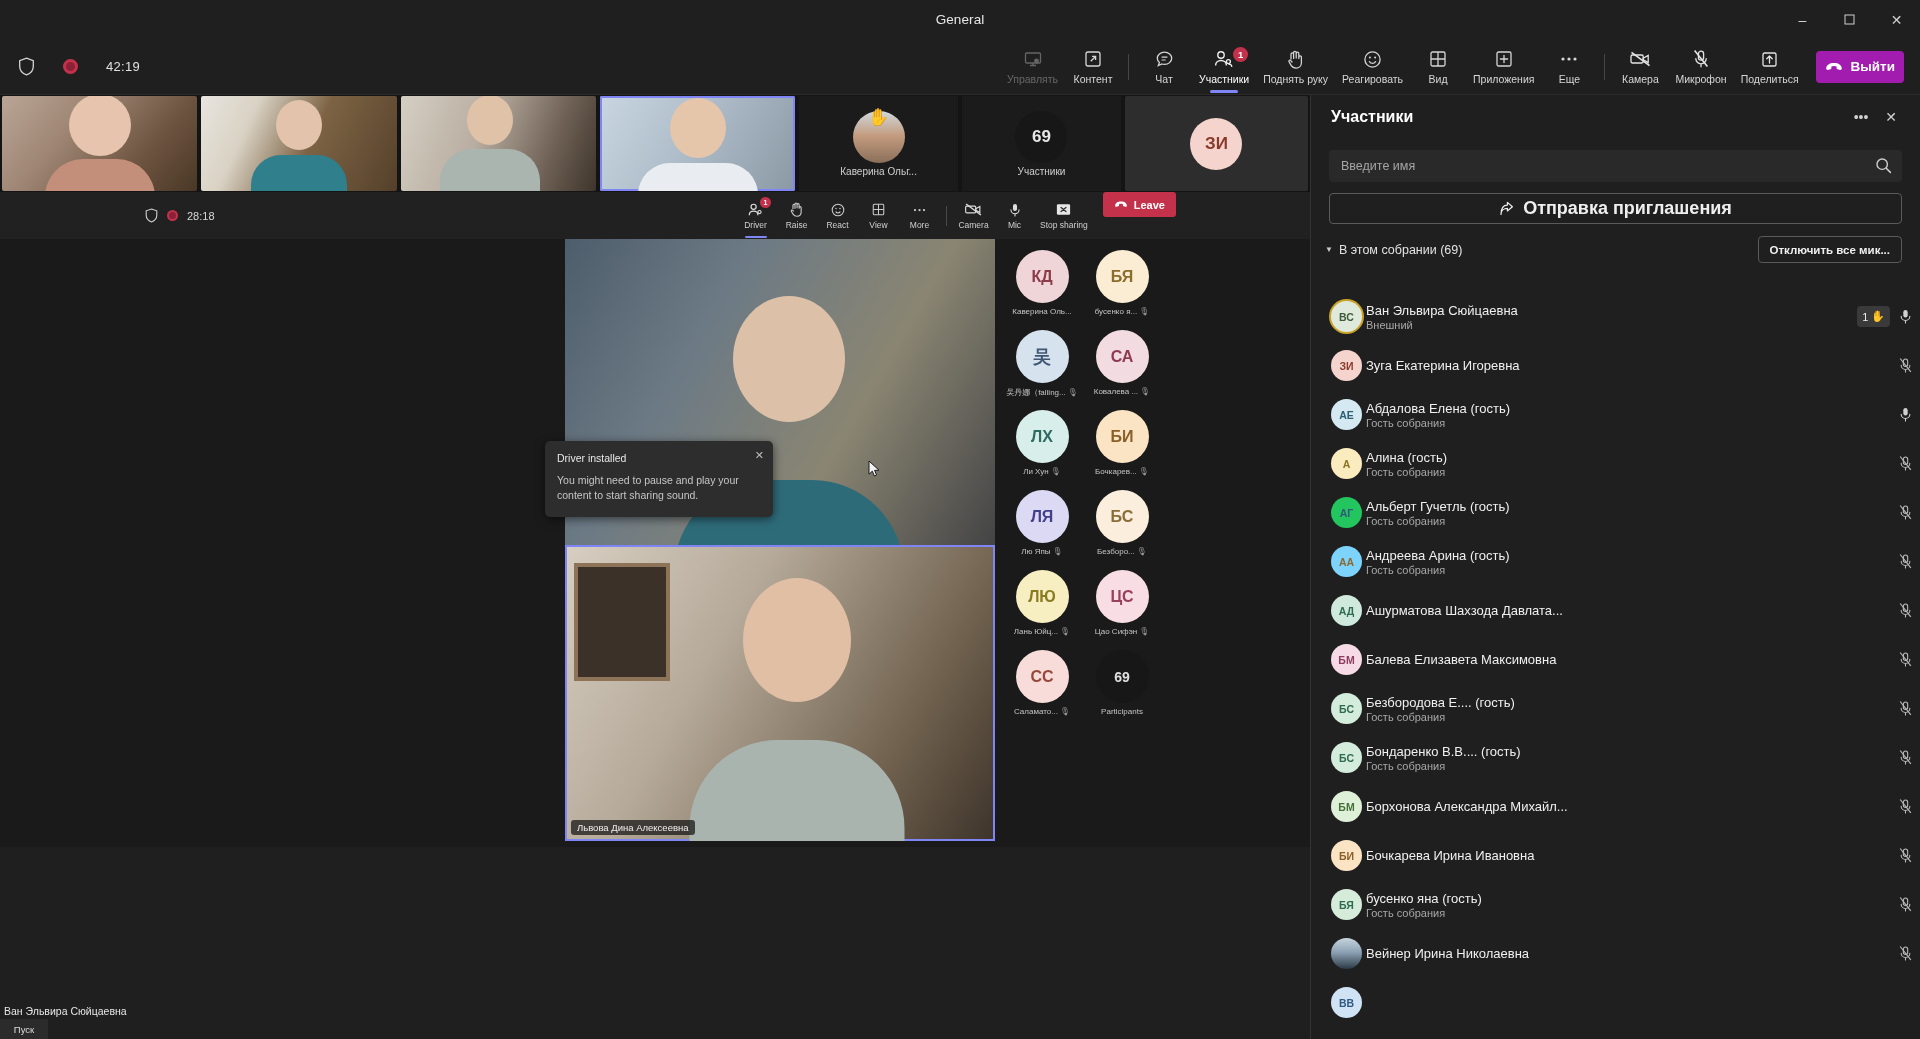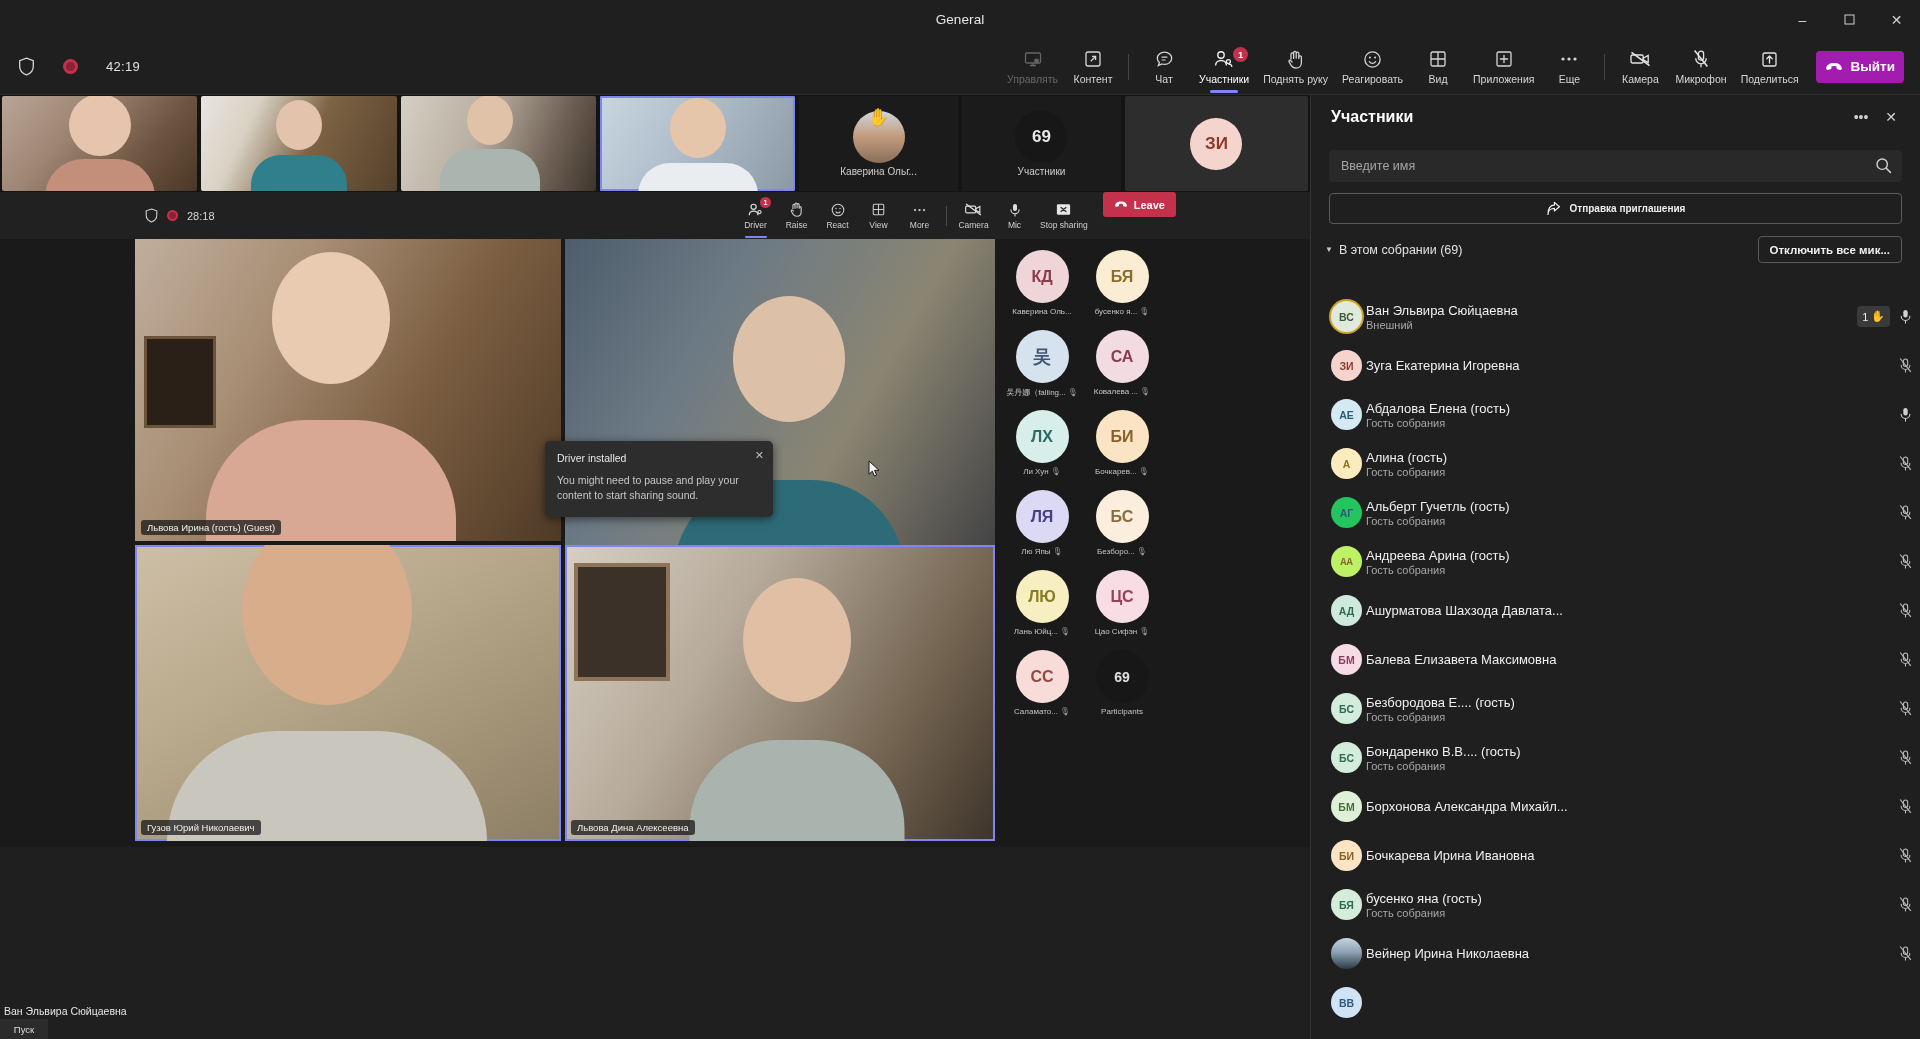--- a/index.html
+++ b/index.html
@@ -153,21 +153,21 @@
   .searchwrap { margin: 11px 18px 0 18px; position:relative; }
   .searchbox {
     width:100%; height:32px; background:#292929; border:none; border-radius:4px;
     padding: 0 34px 0 12px; color:#e4e4e4; font-size:12.5px; font-family:inherit; outline:none;
   }
   .searchbox::placeholder { color:#a5a5a5; }
   .search-ic { position:absolute; right:10px; top:7px; color:#cfcfcf; }
   .invite-btn {
     margin: 11px 18px 0 18px; height: 31px; border:1px solid #5a5a5a; border-radius:4px;
     display:flex; align-items:center; justify-content:center; gap:8px; cursor:pointer;
-    font-size:10px; font-weight:600; color:#efefef;
+    font-size:18px; font-weight:600; color:#efefef;
   }
   .secrow { margin: 12px 18px 0 14px; display:flex; align-items:center; gap:6px; }
   .caret { font-size:8px; color:#c9c9c9; }
   .sectitle { font-size:12.5px; color:#e2e2e2; flex:1; }
   .muteall {
     border:1px solid #5a5a5a; border-radius:4px; height:27px; padding:0 11px;
     display:flex;align-items:center; font-size:11.5px; font-weight:600; color:#efefef; cursor:pointer;
   }
 
   .plist { position:absolute; top:197px; left:0; right:0; bottom:0; overflow:hidden; }
@@ -514,38 +514,27 @@
                 <path d="M1.2 7.6c0-3.6 3.4-5.6 7.8-5.6s7.8 2 7.8 5.6c0 1-.8 1.5-1.6 1.3l-2.6-.6c-.7-.2-1-.7-1-1.4V5.6C10.9 5.2 9.9 5 9 5s-1.9.2-2.6.6v1.3c0 .7-.3 1.2-1 1.4l-2.6.6c-.8.2-1.6-.3-1.6-1.3z" fill="#fff"></path>
               </svg>
           </span>
           <span>Leave</span>
         </div>
       </div>
     </div>
 
     <div class="vgrid">
 
-      <div class="vtile" style="left:0;top:0;width:426px;height:302px;background:linear-gradient(120deg,#c0ae9c 0%,#a88f76 30%,#7c5f42 62%,#4f3a26 100%);">
-        <div style="position:absolute;left:46%;top:26%;transform:translate(-50%,-50%);width:118px;height:132px;border-radius:50%;background:#e9cbb2;"></div>
-        <div style="position:absolute;left:46%;top:60%;transform:translate(-50%,0);width:250px;height:125px;border-radius:100px 100px 0 0;background:#d8a894;"></div>
-        <div style="position:absolute;left:2%;top:32%;width:72px;height:92px;background:#2a2018;border:3px solid #6b523a;"></div>
-        <span class="vname">Львова Ирина (гость) (Guest)</span>
-      </div>
 
       <div class="vtile" style="left:430px;top:0;width:430px;height:354px;background:linear-gradient(120deg,#4e5d6b 0%,#6c7a85 30%,#8a8572 62%,#3a3b3f 100%);">
         <div style="position:absolute;left:52%;top:34%;transform:translate(-50%,-50%);width:112px;height:126px;border-radius:50%;background:#dcc0a8;"></div>
         <div style="position:absolute;left:52%;top:68%;transform:translate(-50%,0);width:230px;height:105px;border-radius:92px 92px 0 0;background:#2e6b79;"></div>
         <span class="vname">Абдалова Елена (Guest)</span>
       </div>
 
-      <div class="vtile hl" style="left:0;top:306px;width:426px;height:296px;background:linear-gradient(150deg,#cdbfa6 0%,#b8a98c 40%,#8d7f64 100%);">
-        <div style="position:absolute;left:45%;top:22%;transform:translate(-50%,-50%);width:170px;height:190px;border-radius:50%;background:#d8ad8b;"></div>
-        <div style="position:absolute;left:45%;top:63%;transform:translate(-50%,0);width:320px;height:125px;border-radius:110px 110px 0 0;background:#c9c6bd;"></div>
-        <span class="vname">Гузов Юрий Николаевич</span>
-      </div>
 
       <div class="vtile hl" style="left:430px;top:306px;width:430px;height:296px;background:linear-gradient(120deg,#d7cfc2 0%,#b6aa9a 35%,#70614e 75%,#3d332a 100%);">
         <div style="position:absolute;left:2%;top:6%;width:96px;height:118px;background:#3b3128;border:4px solid #8d7458;"></div>
         <div style="position:absolute;left:54%;top:32%;transform:translate(-50%,-50%);width:108px;height:124px;border-radius:50%;background:#e0bfa4;"></div>
         <div style="position:absolute;left:54%;top:66%;transform:translate(-50%,0);width:215px;height:105px;border-radius:88px 88px 0 0;background:#a9b4af;"></div>
         <span class="vname">Львова Дина Алексеевна</span>
       </div>
     </div>
 
     <div class="toast">
@@ -752,21 +741,21 @@
         <span class="pmic">
           <svg width="15" height="17" viewBox="0 0 18 20">
               <rect x="6.4" y="2.2" width="5.2" height="9" rx="2.6" fill="none" stroke="#bbb" stroke-width="1.3"></rect>
               <path d="M3.8 9.6c0 2.9 2.3 5.2 5.2 5.2s5.2-2.3 5.2-5.2M9 14.8v3" fill="none" stroke="#bbb" stroke-width="1.3" stroke-linecap="round"></path>
               <path d="M2.6 1.6 L15.4 17.6" stroke="#bbb" stroke-width="1.4"></path>
             </svg>
         </span>
       </div>
 
       <div class="prow">
-        <span class="pav" style="background:#bef264;color:#8a6a31;font-family:Liberation Mono, monospace;">АА</span>
+        <span class="pav" style="background:#7dd3fc;color:#8a6a31;">АА</span>
         <span class="pinfo">
           <span class="pname" style="display:block">Андреева Арина (гость)</span>
           <span class="psub" style="display:block">Гость собрания</span>
         </span>
         <span class="pmic">
           <svg width="15" height="17" viewBox="0 0 18 20">
               <rect x="6.4" y="2.2" width="5.2" height="9" rx="2.6" fill="none" stroke="#bbb" stroke-width="1.3"></rect>
               <path d="M3.8 9.6c0 2.9 2.3 5.2 5.2 5.2s5.2-2.3 5.2-5.2M9 14.8v3" fill="none" stroke="#bbb" stroke-width="1.3" stroke-linecap="round"></path>
               <path d="M2.6 1.6 L15.4 17.6" stroke="#bbb" stroke-width="1.4"></path>
             </svg>

